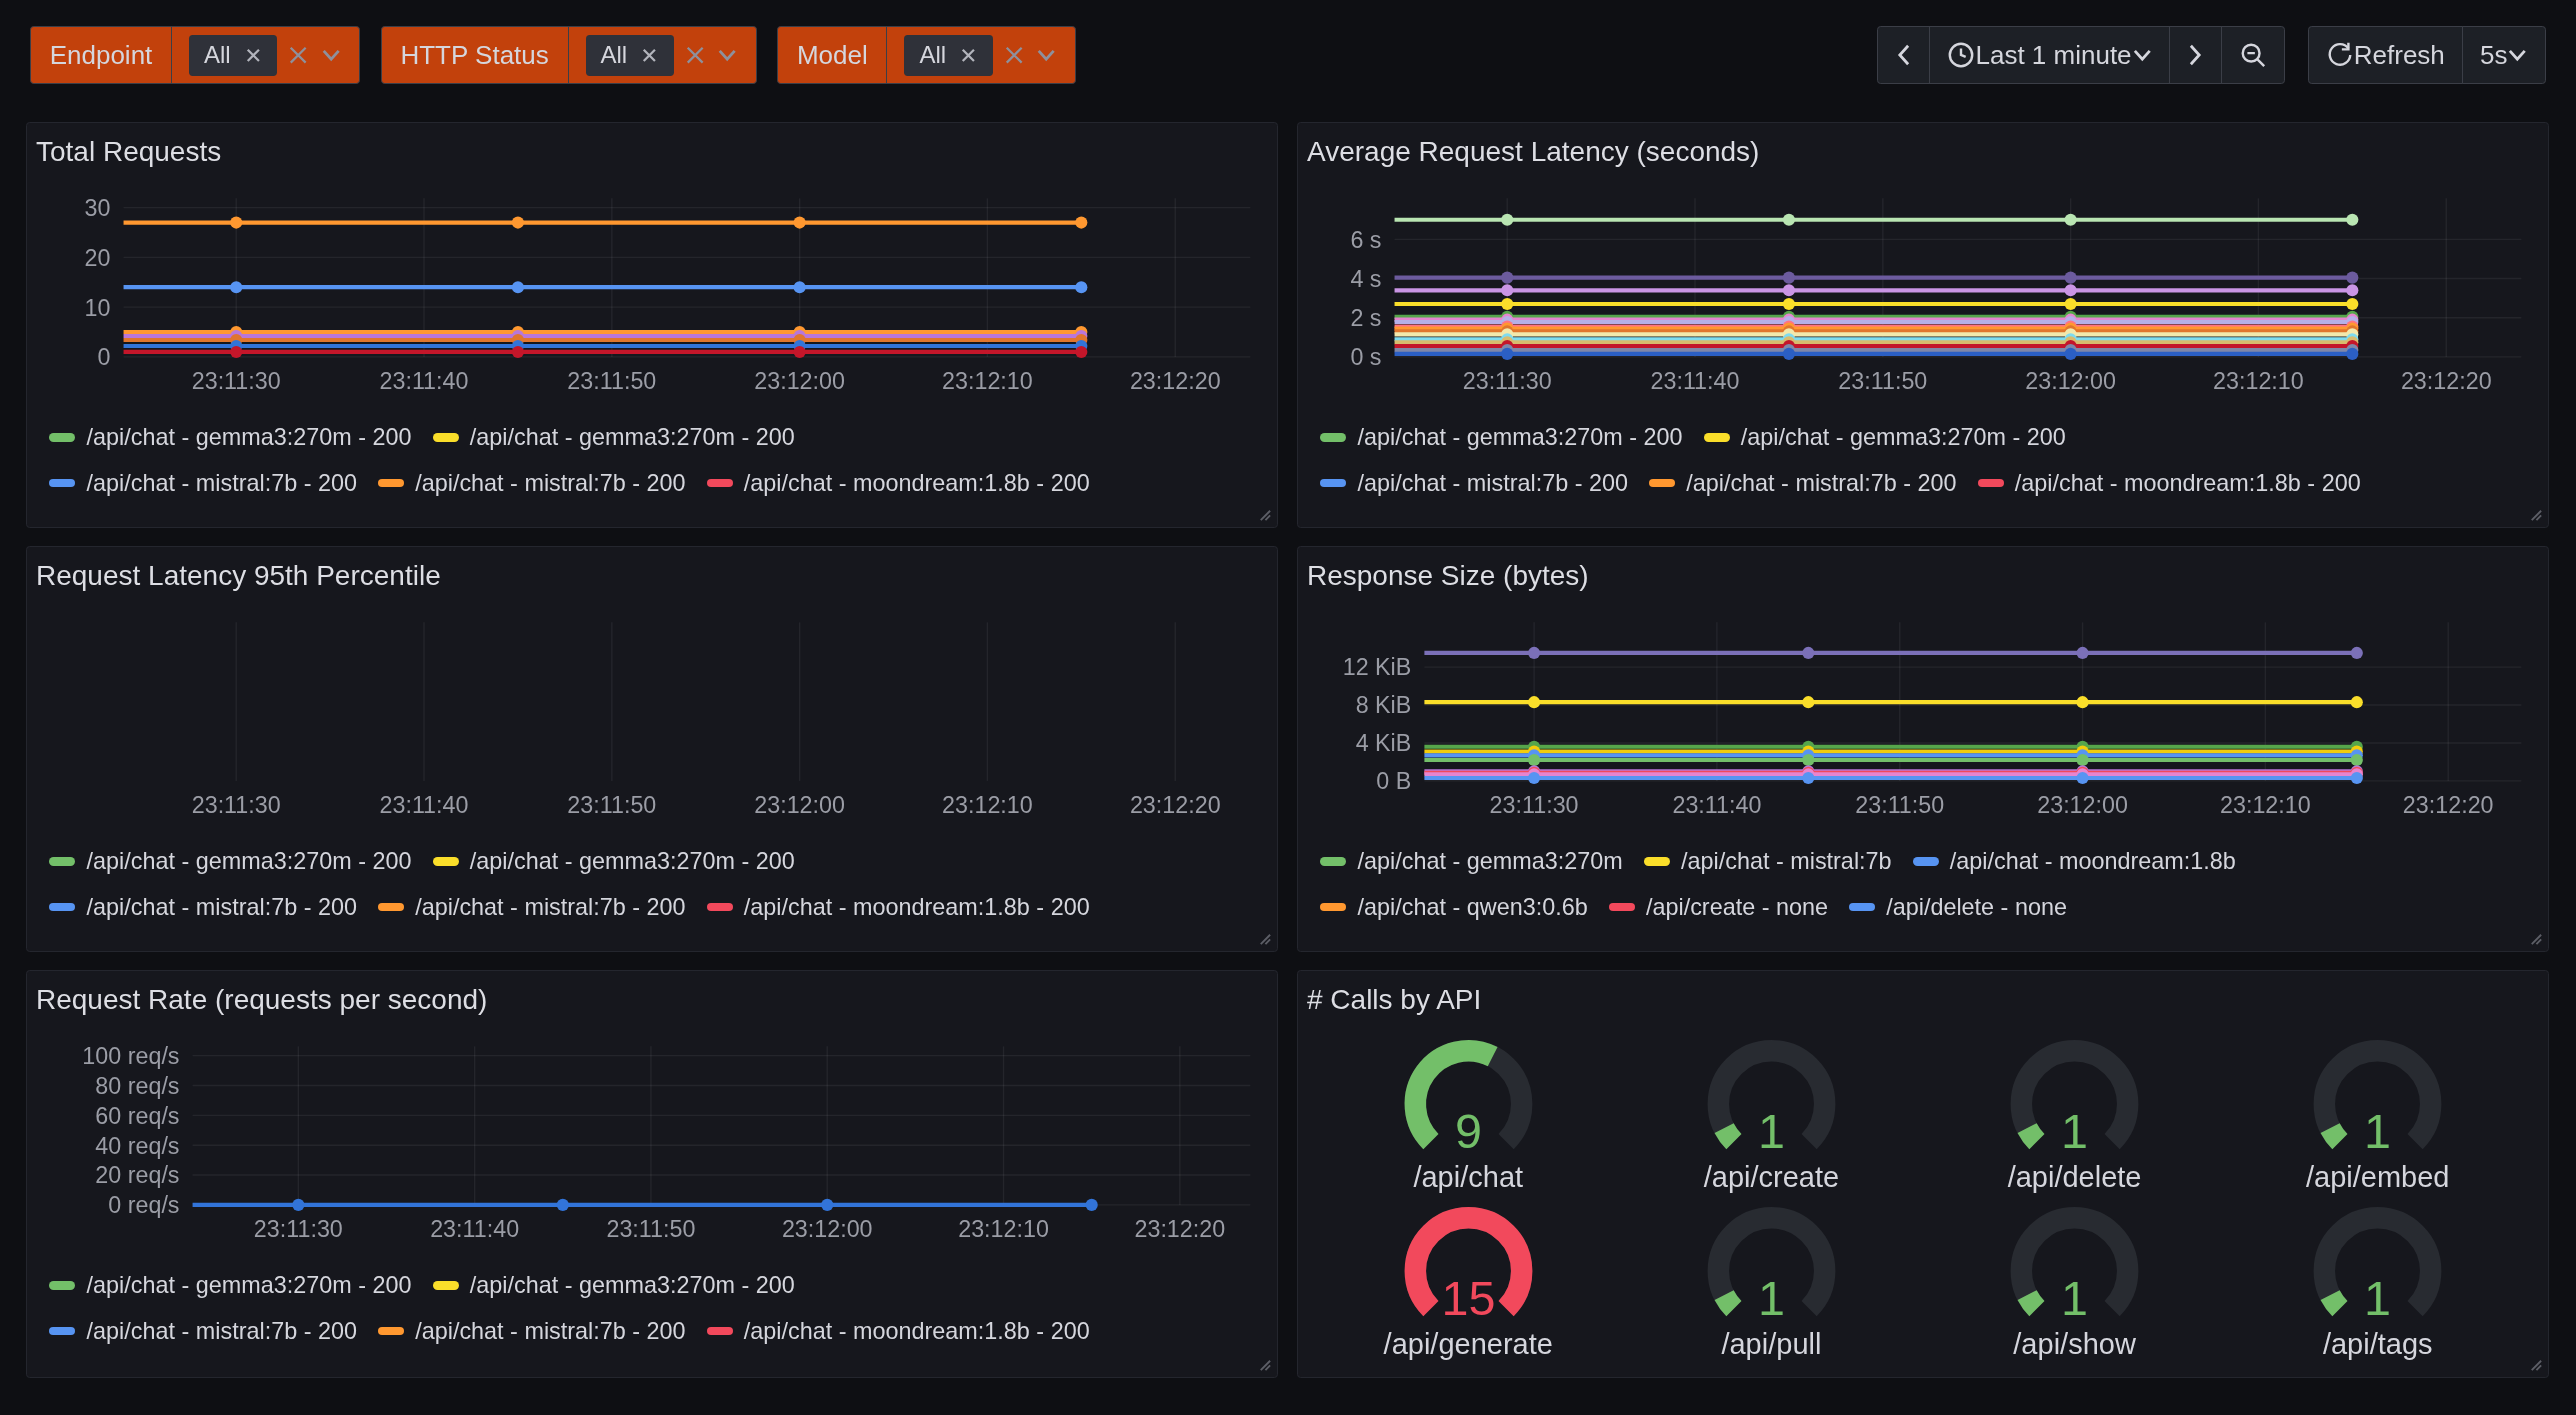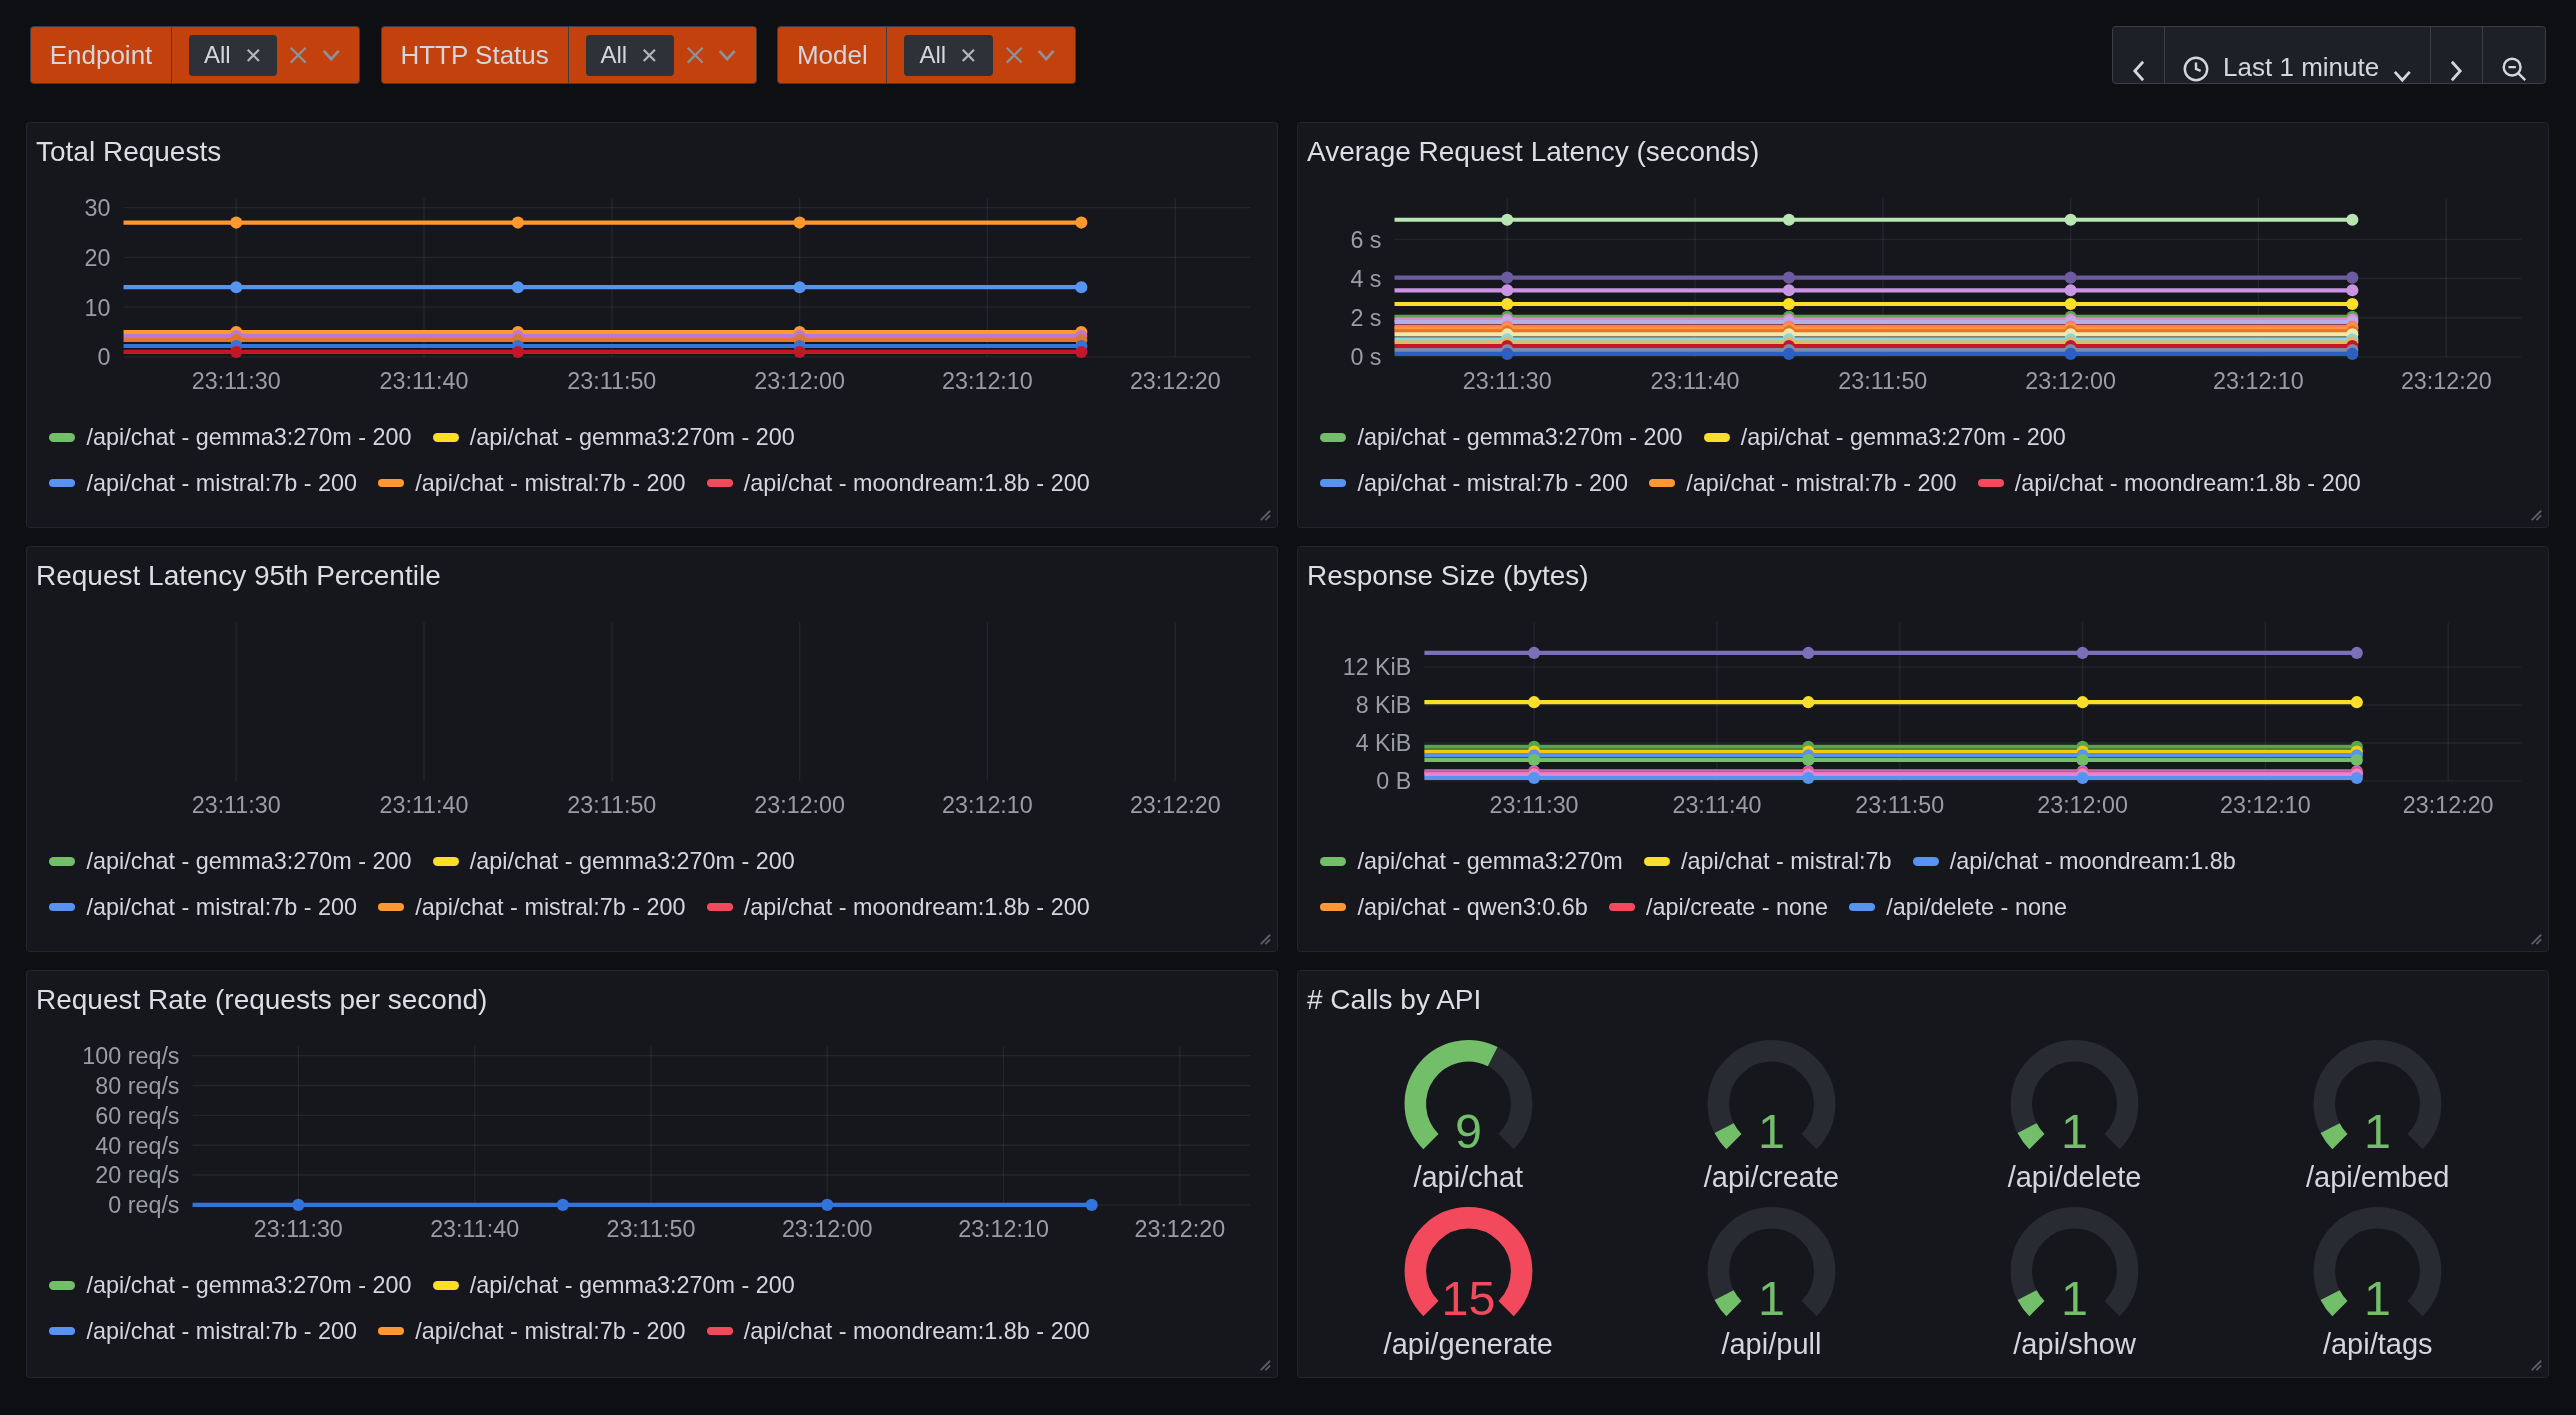--- a/index.html
+++ b/index.html
@@ -17,21 +17,21 @@
   .filter{display:flex;align-items:stretch;height:58px;border:0.9px solid var(--btn-border);
     border-radius:3.7px;background:#c2410c}
   .f-label{display:flex;align-items:center;padding:0 18.7px;font-size:26px;color:var(--text);
     border-right:0.9px solid var(--btn-border)}
   .f-value{display:flex;align-items:center;padding:0 17px;gap:10px}
   .chip{display:flex;align-items:center;gap:13px;background:var(--chip);border-radius:3.7px;
     padding:6.5px 15px;font-size:24px;color:var(--text);cursor:pointer}
   .icon{display:inline-flex;align-items:center;justify-content:center}
   .timebar{position:absolute;right:30px;top:26px;display:flex;gap:22.4px}
   .btn-group{display:flex}
-  .tbtn{display:flex;align-items:flex-end;gap:13px;height:58px;padding:0 17px;background:var(--btn);
+  .tbtn{display:flex;align-items:center;gap:0;height:58px;padding:0 17px;background:var(--btn);
     border:0.9px solid var(--btn-border);font-size:26px;color:var(--text);cursor:pointer}
   .btn-group .tbtn + .tbtn{margin-left:-0.9px}
   .btn-group .tbtn:first-child{border-radius:3.7px 0 0 3.7px}
   .btn-group .tbtn:last-child{border-radius:0 3.7px 3.7px 0}
 
   
   .panel{position:absolute;width:1252px;height:406px;background:var(--panel);
     border:0.9px solid var(--panel-border);border-radius:3.7px}
   #p1{left:26px;top:122px} #p2{left:1297px;top:122px}
   #p3{left:26px;top:546px} #p4{left:1297px;top:546px}
@@ -159,20 +159,39 @@
           <svg width="17" height="24" viewBox="0 0 18 26">
               <path d="M4 3 L13 13 L4 23" stroke="#d5d6dd" stroke-width="3" fill="none"></path>
             </svg>
           </span>
       </button>
       <button class="tbtn">
         <span class="icon">
           <svg width="28" height="28" viewBox="0 0 30 30">
               <circle cx="13" cy="13" r="9" stroke="#d5d6dd" stroke-width="2.6" fill="none"></circle>
               <path d="M20 20 L27 27 M9 13 L17 13" stroke="#d5d6dd" stroke-width="2.6" fill="none"></path>
+            </svg>
+          </span>
+      </button>
+    </div>
+    <div class="btn-group">
+      <button class="tbtn">
+        <span class="icon">
+          <svg width="28" height="28" viewBox="0 0 30 30">
+            <path d="M24 8 A11 11 0 1 0 26 15" stroke="#d5d6dd" stroke-width="2.6" fill="none"></path>
+            <path d="M24 2 L24 9 L17 9" stroke="#d5d6dd" stroke-width="2.6" fill="none"></path>
+          </svg>
+          </span>
+        <span>Refresh</span>
+      </button>
+      <button class="tbtn">
+        <span>5s</span>
+        <span class="icon">
+          <svg width="20.6" height="13" viewBox="0 0 22 14">
+              <path d="M3 2 L11 11 L19 2" stroke="#d5d6dd" stroke-width="3" fill="none"></path>
             </svg>
           </span>
       </button>
     </div>
   </div>
 
   <div class="panel" id="p1">
     <div class="panel-title">Total Requests</div>
     <svg class="chart" width="1223" height="222" viewBox="0 0 1308 238">
         <line class="grid" x1="208.8" y1="25" x2="208.8" y2="195"></line>

